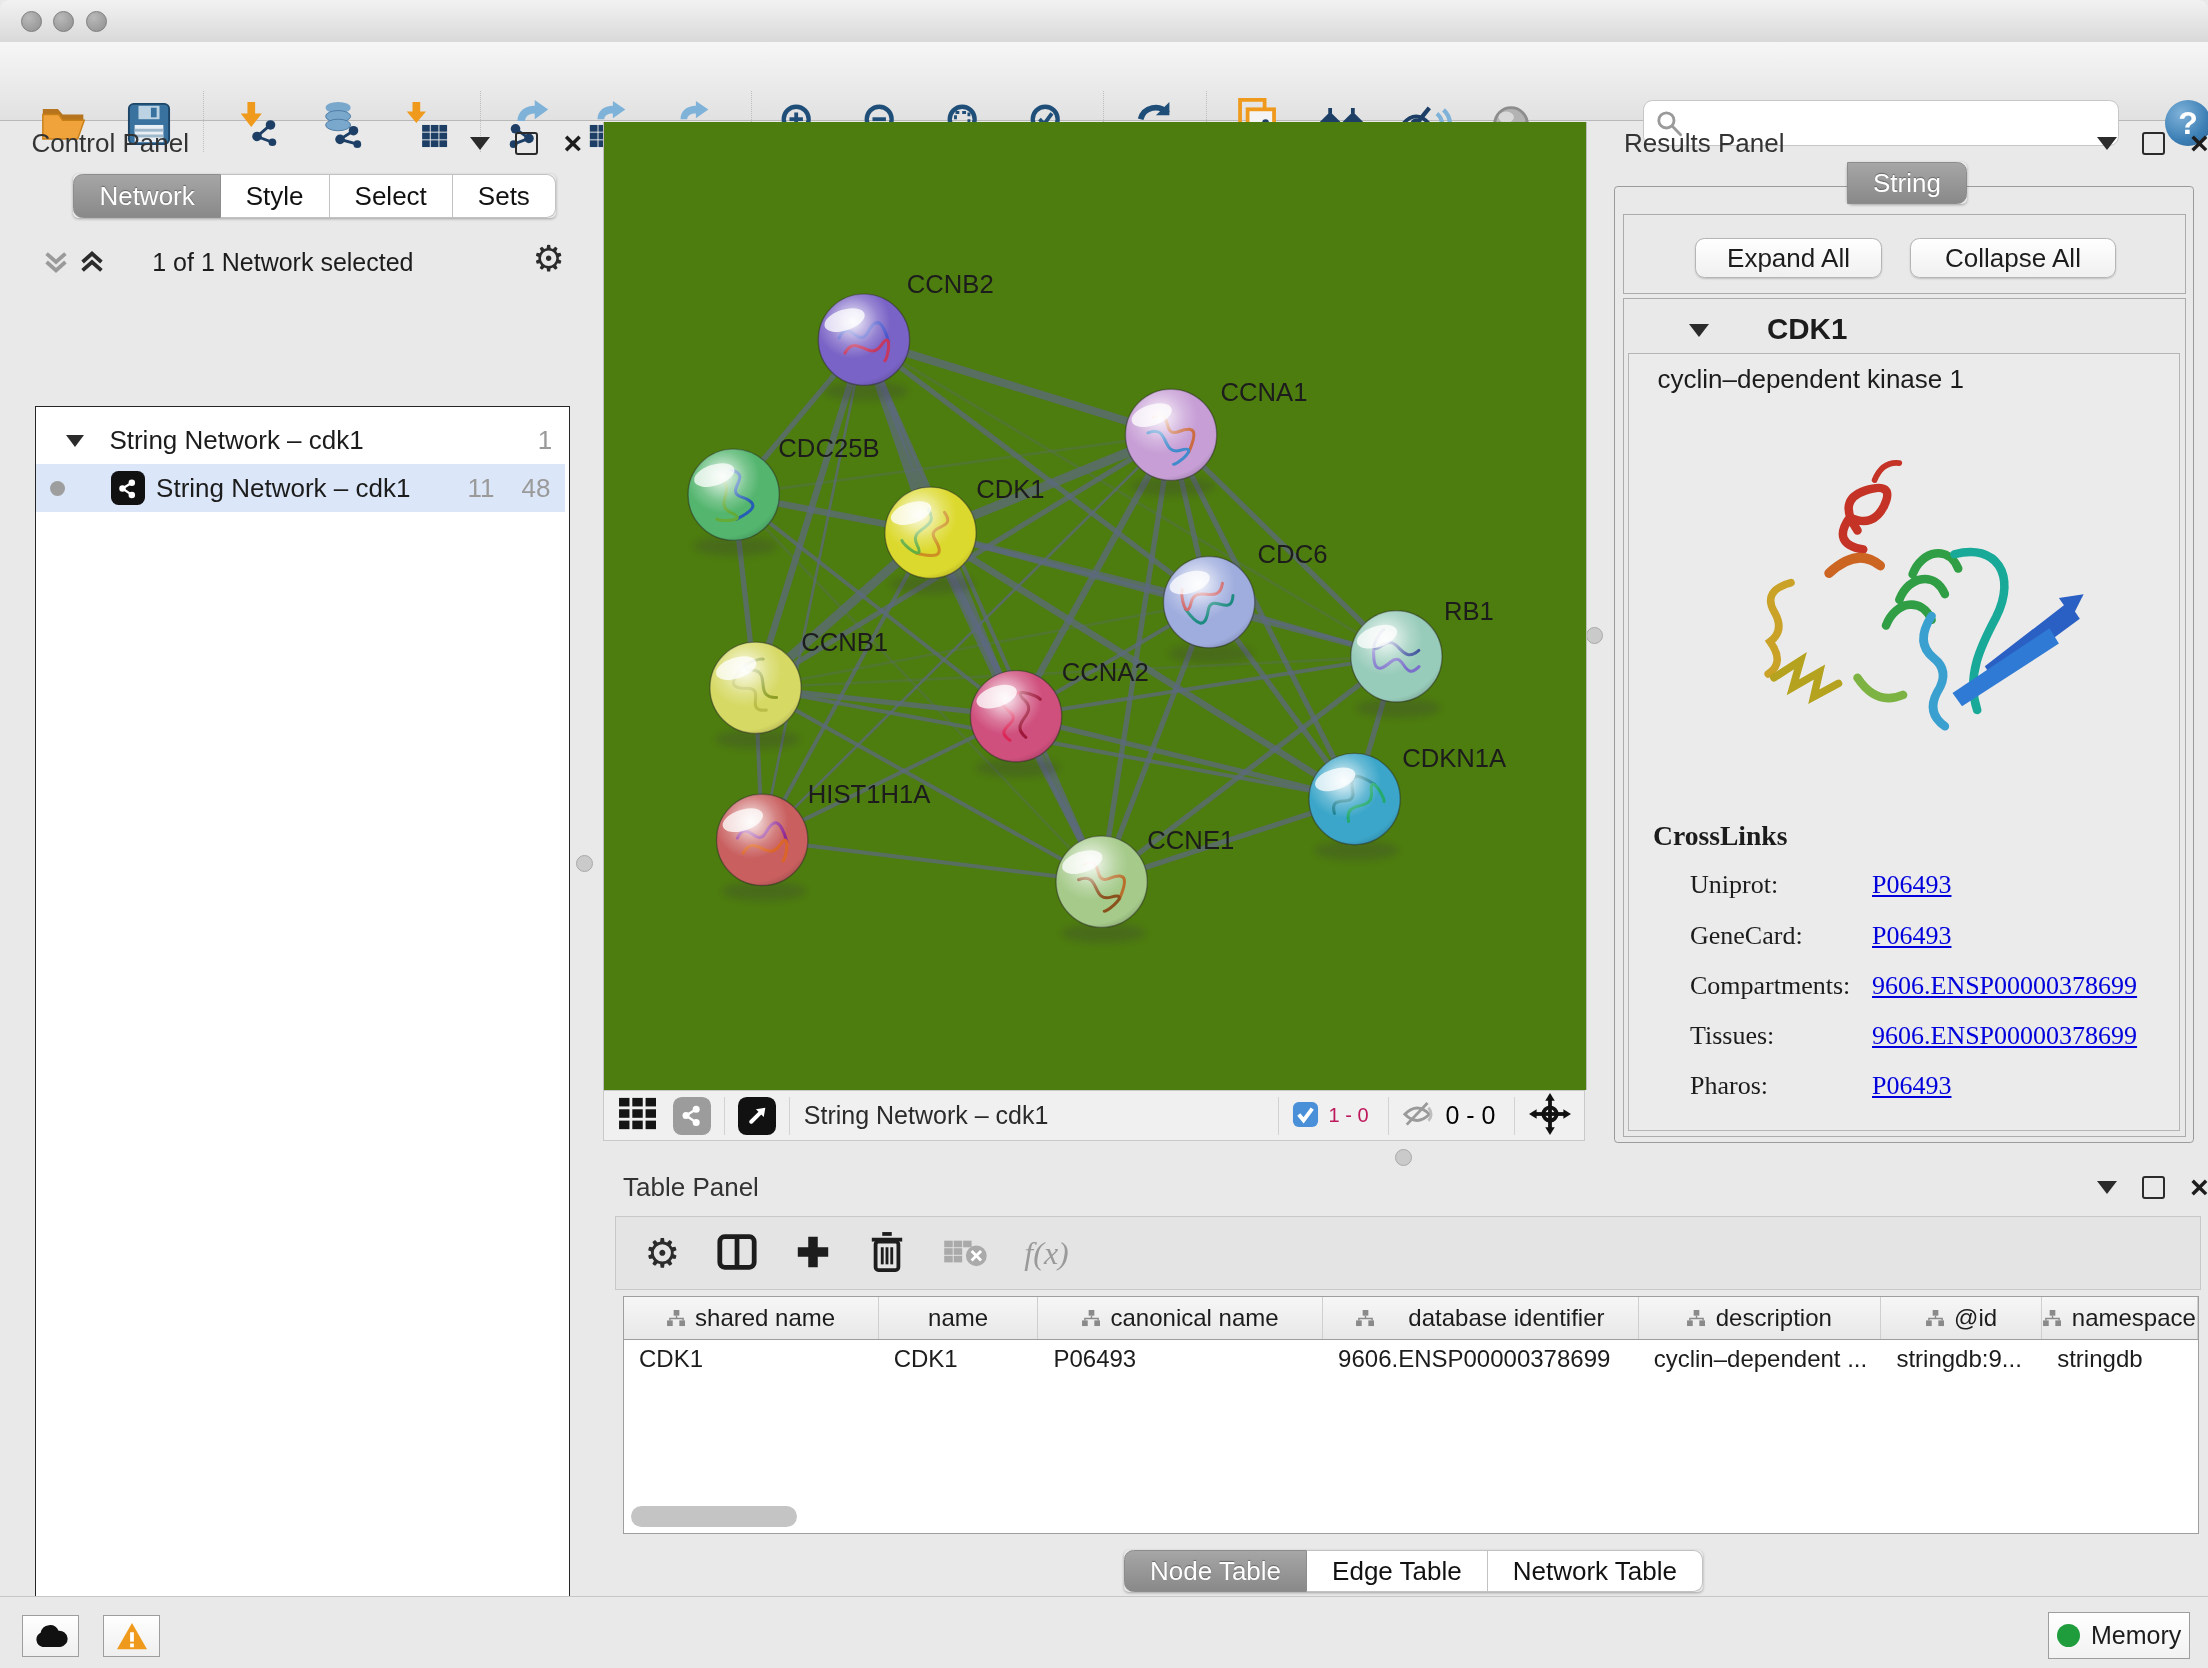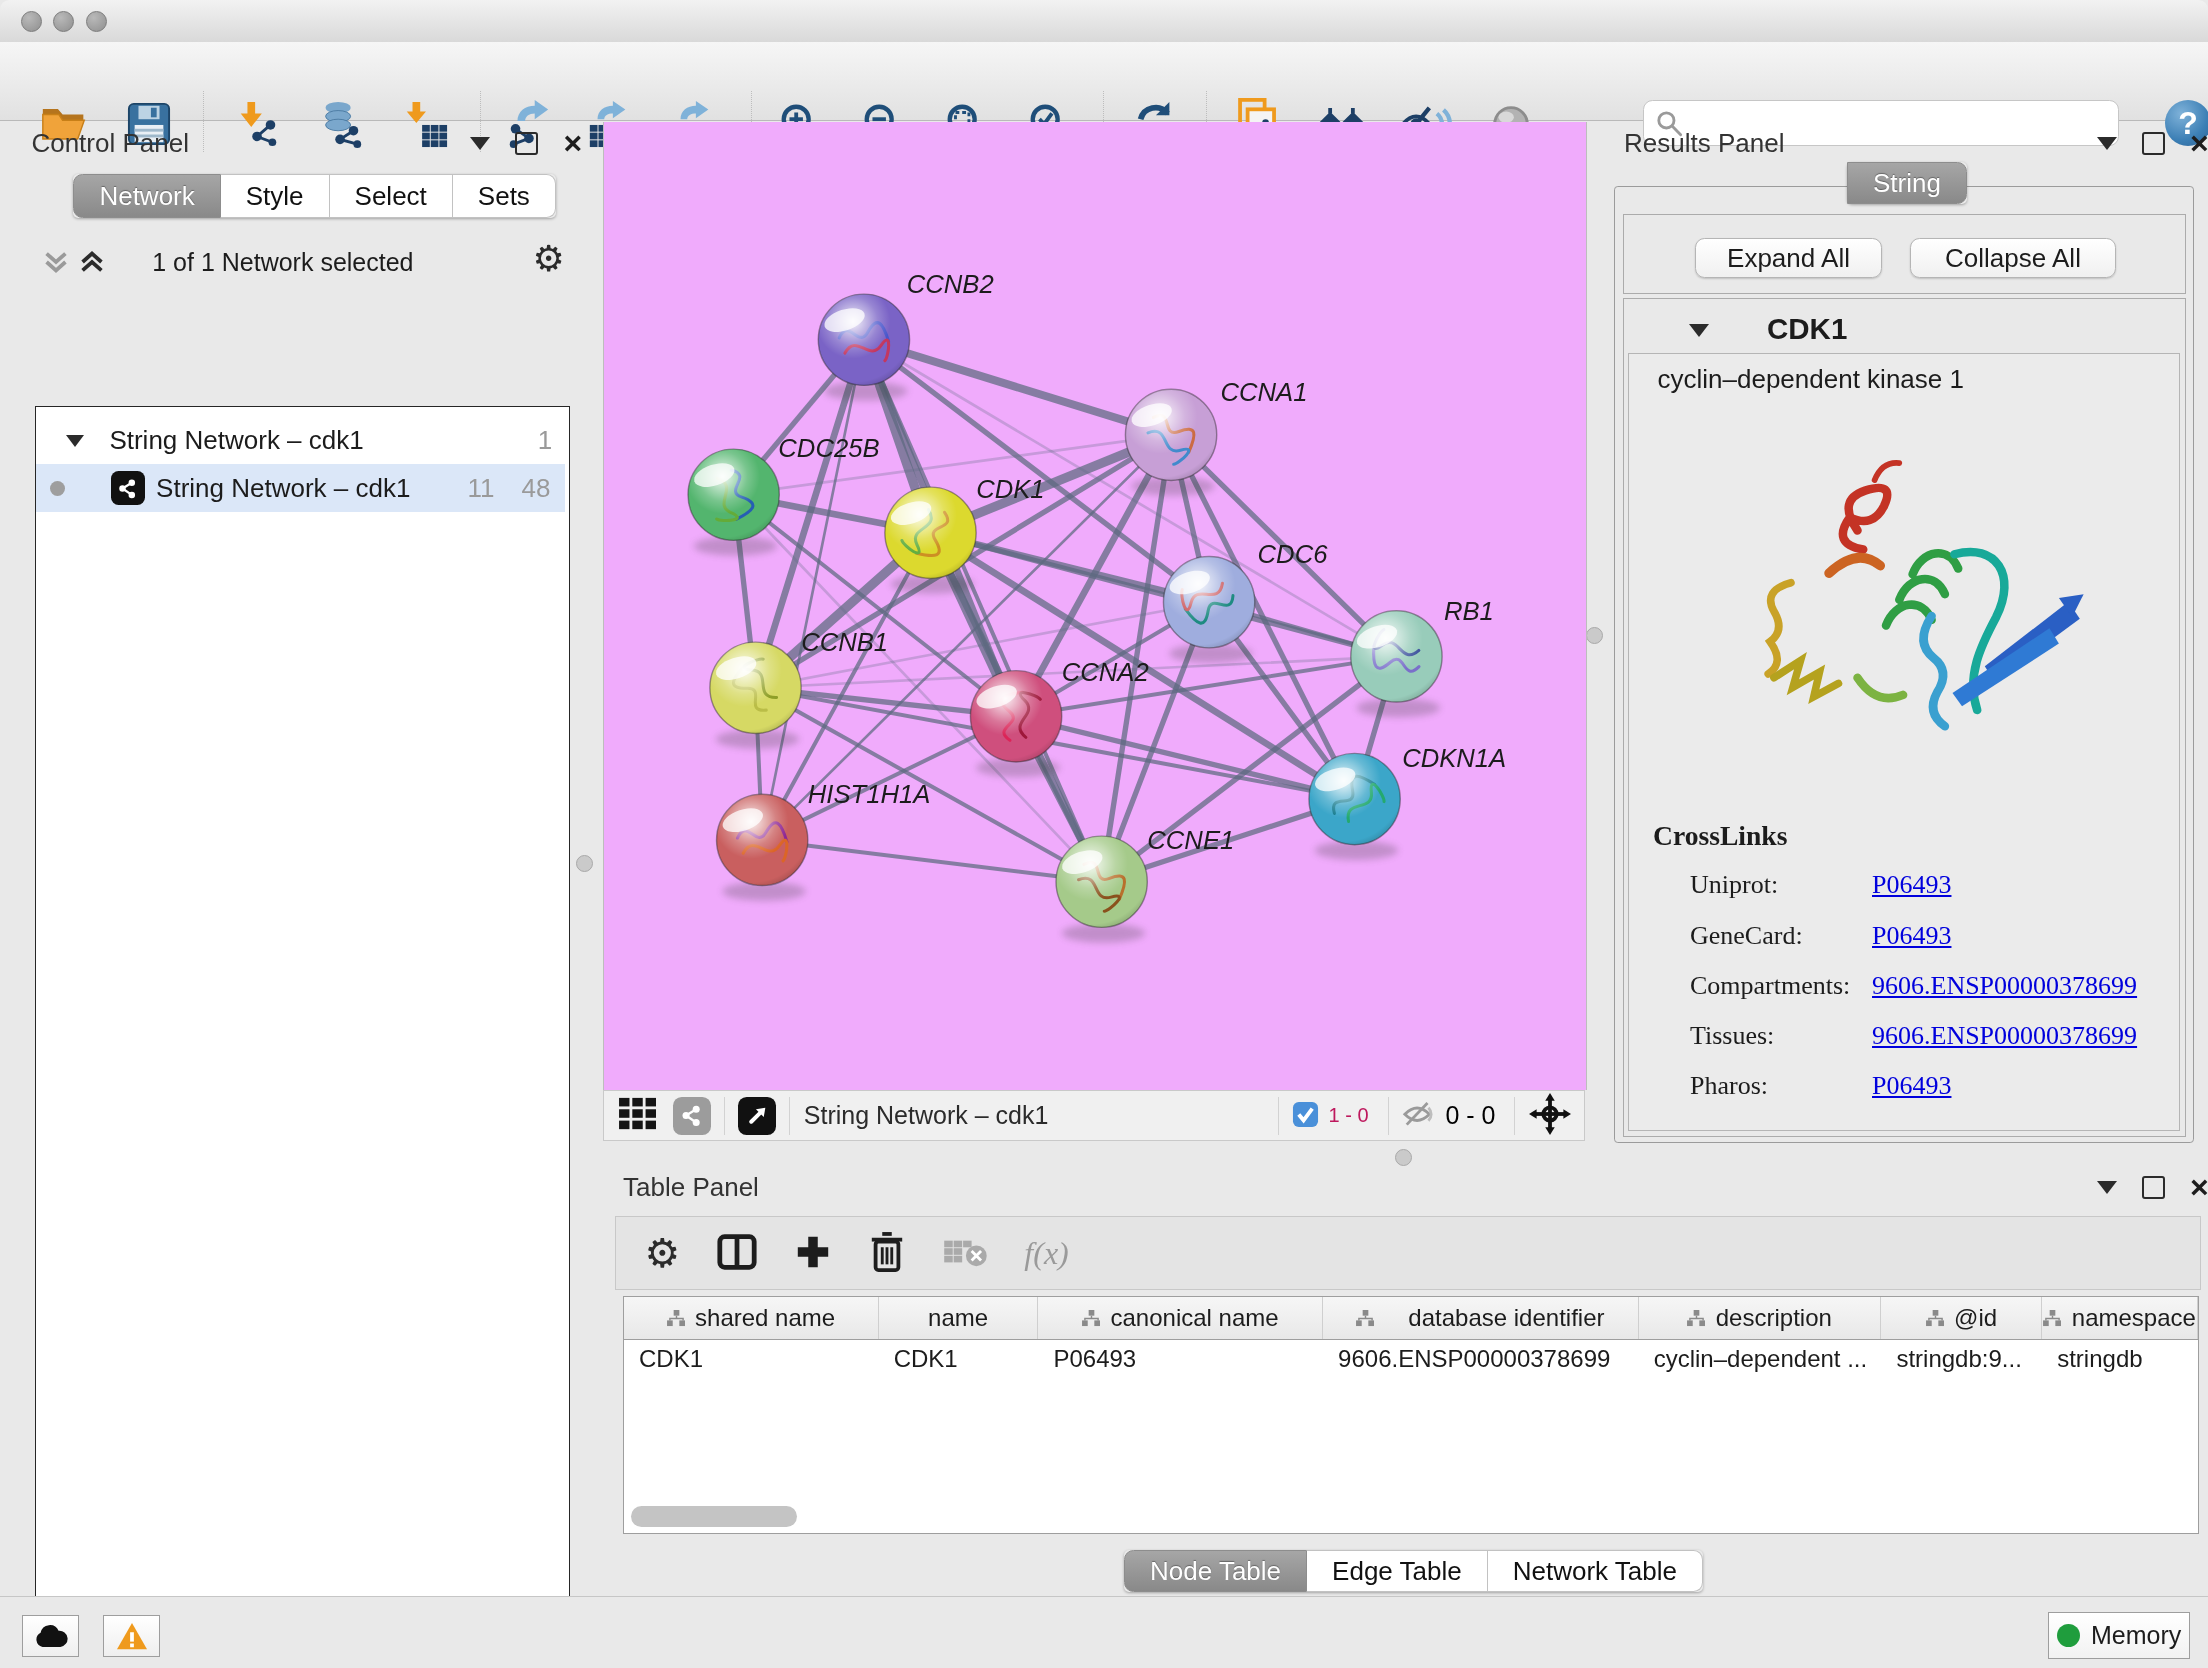--- a/index.html
+++ b/index.html
@@ -34,21 +34,21 @@
   .seg .tab.sel{background:linear-gradient(#a6a6a6,#898989);color:#fff;text-shadow:0 -1px 1px rgba(0,0,0,.35);border-color:#8d8d8d;}
 
   
   #control-panel{left:11.4px;top:122px;width:555px;height:1472px;}
   #cp-tree{left:24px;top:284px;width:533px;height:1289px;background:#fff;border:1.9px solid #262626;}
   .tree-row{position:absolute;left:0;width:529px;height:48px;display:flex;align-items:center;font-size:26px;}
   .count{color:#9a9a9a;}
   .app-icon{width:34px;height:34px;border-radius:7.6px;background:#111;display:flex;align-items:center;justify-content:center;}
 
   
-  #canvas{left:603px;top:122px;width:982px;height:968px;background:#f0abfc;border-left:1px solid #bdbdbd;border-right:1px solid #bdbdbd;font-style:italic;}
+  #canvas{left:603px;top:122px;width:982px;height:968px;background:#4d7c0f;border-left:1px solid #bdbdbd;border-right:1px solid #bdbdbd;}
   #net-toolbar{left:603px;top:1090px;width:982px;height:51px;background:#f0f0f0;border:1px solid #c9c9c9;border-width:1px 1px 1px 1px;box-sizing:border-box;display:flex;align-items:center;}
   .ntb-sep{width:0;height:38px;border-left:1.9px solid #d2d2d2;margin:0 13.3px;}
   .gray-rounded{width:38px;height:38px;border-radius:8.6px;background:#9c9c9c;display:flex;align-items:center;justify-content:center;}
   .black-rounded{width:38px;height:38px;border-radius:8.6px;background:#111;display:flex;align-items:center;justify-content:center;}
 
   
   .split-dot{width:15px;height:15px;border-radius:50%;background:#cacaca;border:1px solid #a9a9a9;}
 
   
   #results-panel{left:1607px;top:122px;width:601px;height:1050px;}

